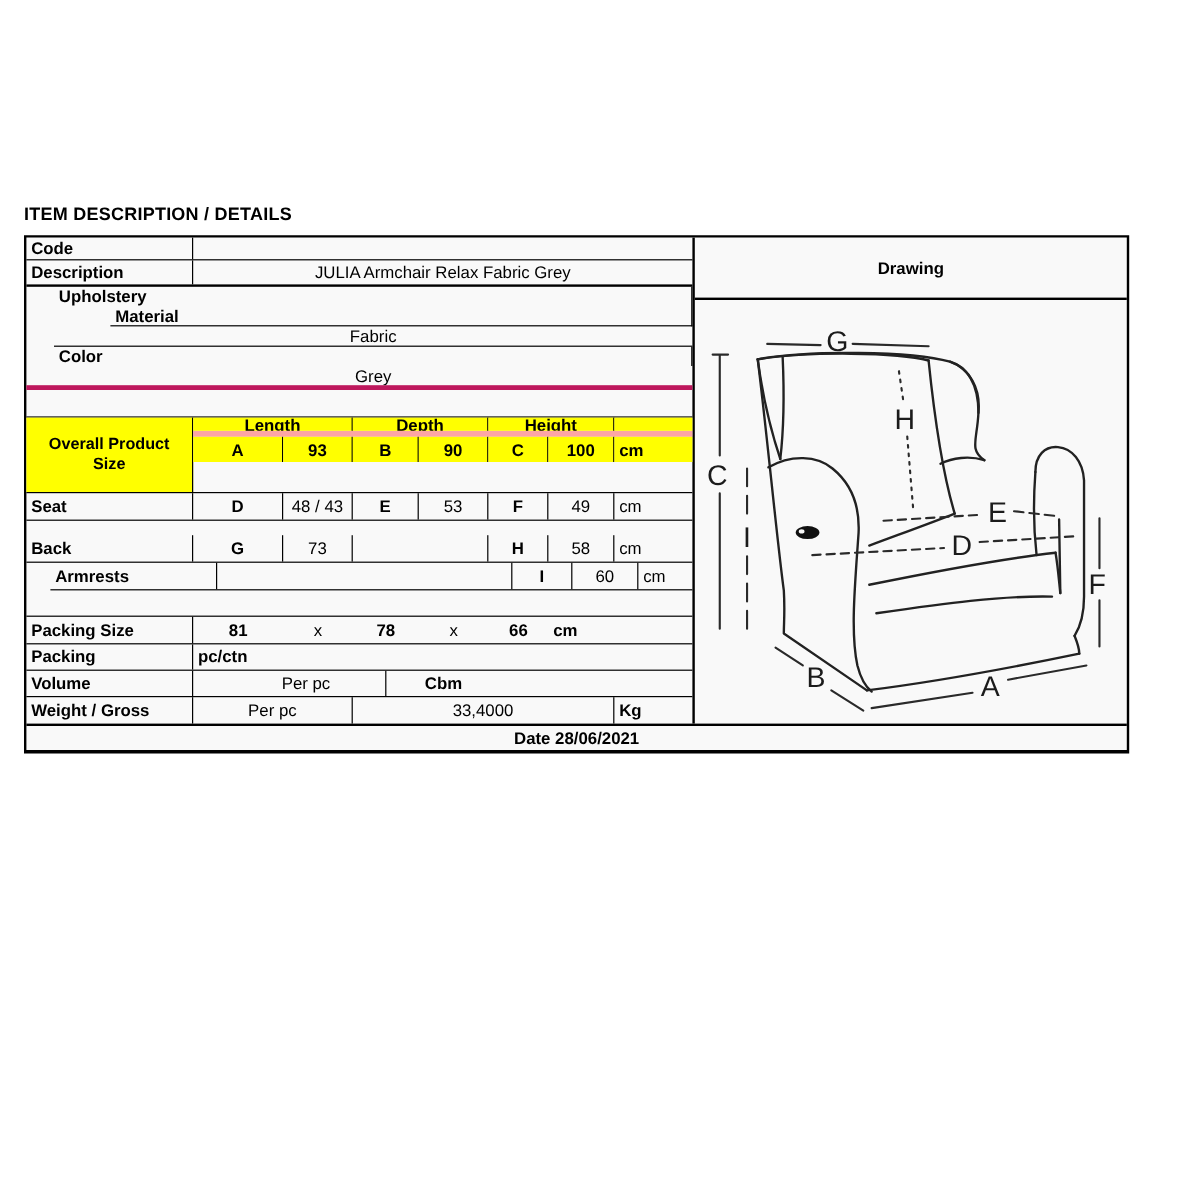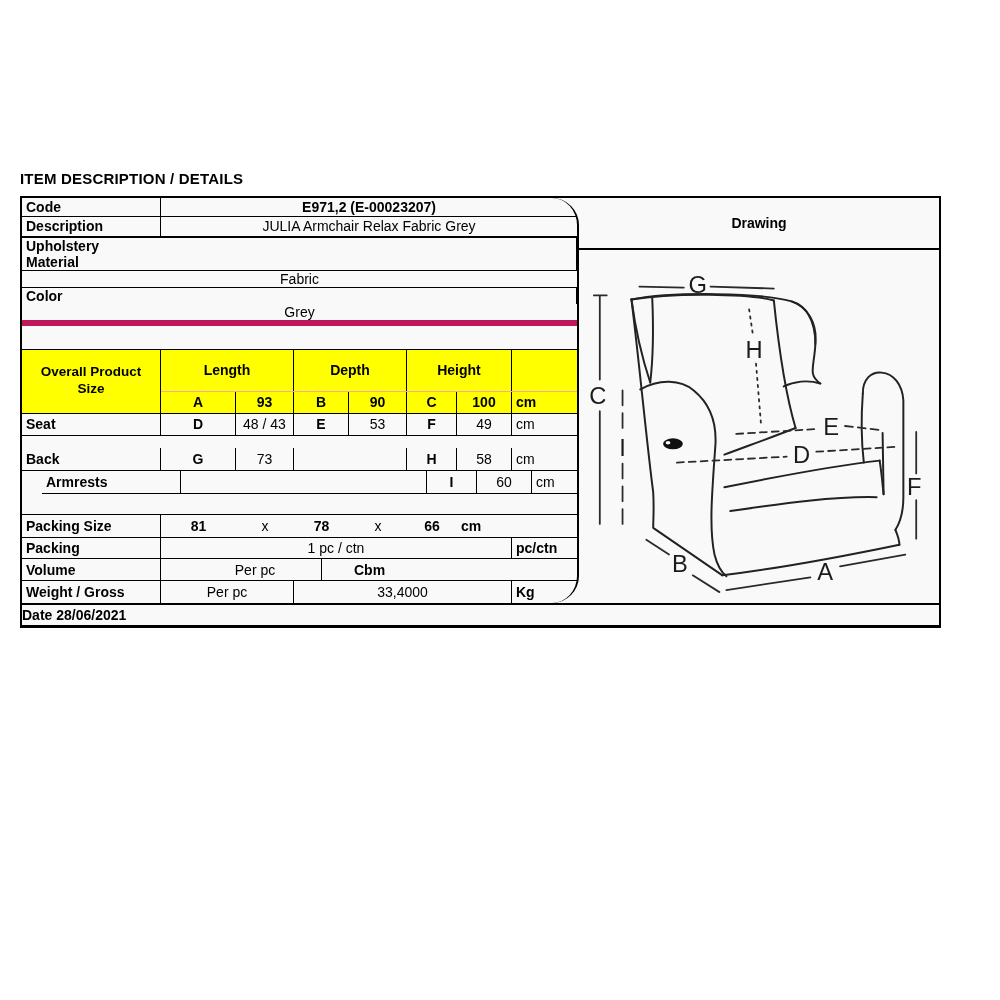--- a/index.html
+++ b/index.html
@@ -5,91 +5,90 @@
   * { margin:0; padding:0; box-sizing:border-box; }
   html,body { width:1000px; height:1000px; background:#ffffff; font-family:"Liberation Sans", sans-serif; color:#000; }
   .page { position:relative; width:1000px; height:1000px; background:#fff; }
 
   .doc-title { position:absolute; left:20px; top:170px; width:921px; 
                font-size:15px; font-weight:bold; letter-spacing:.2px; }
 
   .sheet { position:absolute; left:20px; top:196px; width:921px; height:432px;
            border:2px solid #000; border-bottom-width:3px; background:#f9f9f9; display:flex; flex-direction:column; }
   .main { display:flex; flex:1; min-height:0; }
-  .left  { width:557px; border-right:2px solid #000; display:flex; flex-direction:column;border-radius:27px; }
+  .left  { width:557px; border-right:2px solid #000; display:flex; flex-direction:column; }
   .right { flex:1; display:flex; flex-direction:column; }
 
   .row { display:grid; border-bottom:1px solid #000; }
   .cell { display:flex; align-items:center; justify-content:center; font-size:14px;
           border-right:1px solid #000; overflow:hidden; white-space:nowrap; }
   .cell.last, .cell.nb { border-right:none; }
   .lbl { justify-content:flex-start; padding-left:4px; font-weight:bold; }
   .unit { justify-content:flex-start; padding-left:4px; }
   .b { font-weight:bold; }
   .yellow { background:#ffff00; }
 
   .r-code { grid-template-columns:139px 1fr; height:24px; }
   .r-desc { grid-template-columns:139px 1fr; height:27px; border-bottom-width:2px; }
-  .uph    { grid-template-columns:139px 76px 1fr; grid-template-rows:28px 28px; border-bottom:6px solid #be185d; }
+  .uph    { grid-template-columns:139px 76px 1fr; grid-template-rows:28px 28px; border-bottom:4px solid #be185d;padding-left:23px; }
   .uph .span2 { grid-row:1 / span 2; }
   .gap1 { height:30px; border-bottom:1px solid #000; }
   .gap2 { height:27px; border-bottom:1px solid #000; }
 
   .ydim { display:grid; grid-template-columns:139px 1fr; border-bottom:1px solid #000; }
   .ydim .head { border-right:1px solid #000; display:flex; align-items:center; justify-content:center;
                 text-align:center; font-weight:bold; font-size:13.5px; line-height:1.25; white-space:normal; padding:14px 10px; }
-  .yrow1 { display:grid; grid-template-columns:133px 113px 105px 1fr; height:42px; border-bottom:1px solid #fca5a5; }
+  .yrow1 { display:grid; grid-template-columns:133px 113px 105px 1fr; height:16px; border-bottom:5px solid #fca5a5; }
   .yrow2 { display:grid; grid-template-columns:75px 58px 55px 58px 50px 55px 1fr; height:21px; }
 
   .r-dim  { grid-template-columns:139px 75px 58px 55px 58px 50px 55px 1fr; height:29px; }
   .r-back { grid-template-columns:139px 75px 58px 113px 50px 55px 1fr; height:29px;margin-top:12px; }
   .r-arm  { grid-template-columns:139px 246px 50px 55px 1fr; height:29px;margin-left:20px; }
 
   .r-psize { grid-template-columns:139px 75px 58px 55px 58px 50px 55px 1fr; height:29px; }
   .r-pack  { grid-template-columns:139px 351px 1fr; height:28px; }
   .r-vol   { grid-template-columns:139px 133px 218px 1fr; height:28px;gap:28px; }
   .r-wgt   { grid-template-columns:139px 133px 218px 1fr; height:28px; border-bottom:none;text-align:center; }
 
   .drawing-header { height:52px; border-bottom:2px solid #000; display:flex; align-items:center;
                     justify-content:center; font-size:14px; font-weight:bold; }
   .drawing-area { flex:1; position:relative; }
   .drawing-area svg { position:absolute; inset:0; width:100%; height:100%; }
 
   .date-row { height:22px; border-top:2px solid #000; display:flex; align-items:center;
-              justify-content:flex-start; font-size:14px; font-weight:bold; }
+              justify-content:center; font-size:14px; font-weight:bold; }
 
   svg text { font-family:"Liberation Sans", sans-serif; font-size:24px; fill:#1b1b1b; }
   .chair { fill:none; stroke:#222; stroke-width:2; stroke-linecap:round; stroke-linejoin:round; }
   .dim   { fill:none; stroke:#2a2a2a; stroke-width:1.8; stroke-linecap:round; }
 </style>
 </head>
 <body>
 
 <div class="page">
 
   <div class="doc-title">ITEM DESCRIPTION / DETAILS</div>
 
   <div class="sheet">
     <div class="main">
 
       <div class="left">
 
         <div class="row r-code">
           <div class="cell lbl">Code</div>
-          <div class="cell last b">E971,2 (E-00023207)</div>
         </div>
 
         <div class="row r-desc">
           <div class="cell lbl">Description</div>
           <div class="cell last">JULIA Armchair Relax Fabric Grey</div>
         </div>
 
         <div class="uph">
           <div class="cell lbl span2">Upholstery</div>
-          <div class="cell lbl" style="border-bottom:1px solid #000;">Material</div>
+          <div class="cell lbl" style="border-bottom:1px solid #000;margin-left:47px;">Material</div>
           <div class="cell last" style="border-bottom:1px solid #000;">Fabric</div>
           <div class="cell lbl">Color</div>
           <div class="cell last">Grey</div>
         </div>
 
         <div class="gap1"></div>
 
         <div class="ydim">
           <div class="head yellow">Overall Product Size</div>
           <div>
@@ -148,21 +147,20 @@
           <div class="cell nb">x</div>
           <div class="cell nb b">78</div>
           <div class="cell nb">x</div>
           <div class="cell nb b">66</div>
           <div class="cell nb b unit">cm</div>
           <div class="cell last nb"></div>
         </div>
 
         <div class="row r-pack">
           <div class="cell lbl">Packing</div>
-          <div class="cell">1 pc / ctn</div>
           <div class="cell last b unit">pc/ctn</div>
         </div>
 
         <div class="row r-vol">
           <div class="cell lbl">Volume</div>
           <div class="cell">Per pc</div>
           <div class="cell last b unit">Cbm</div>
         </div>
 
         <div class="row r-wgt">

